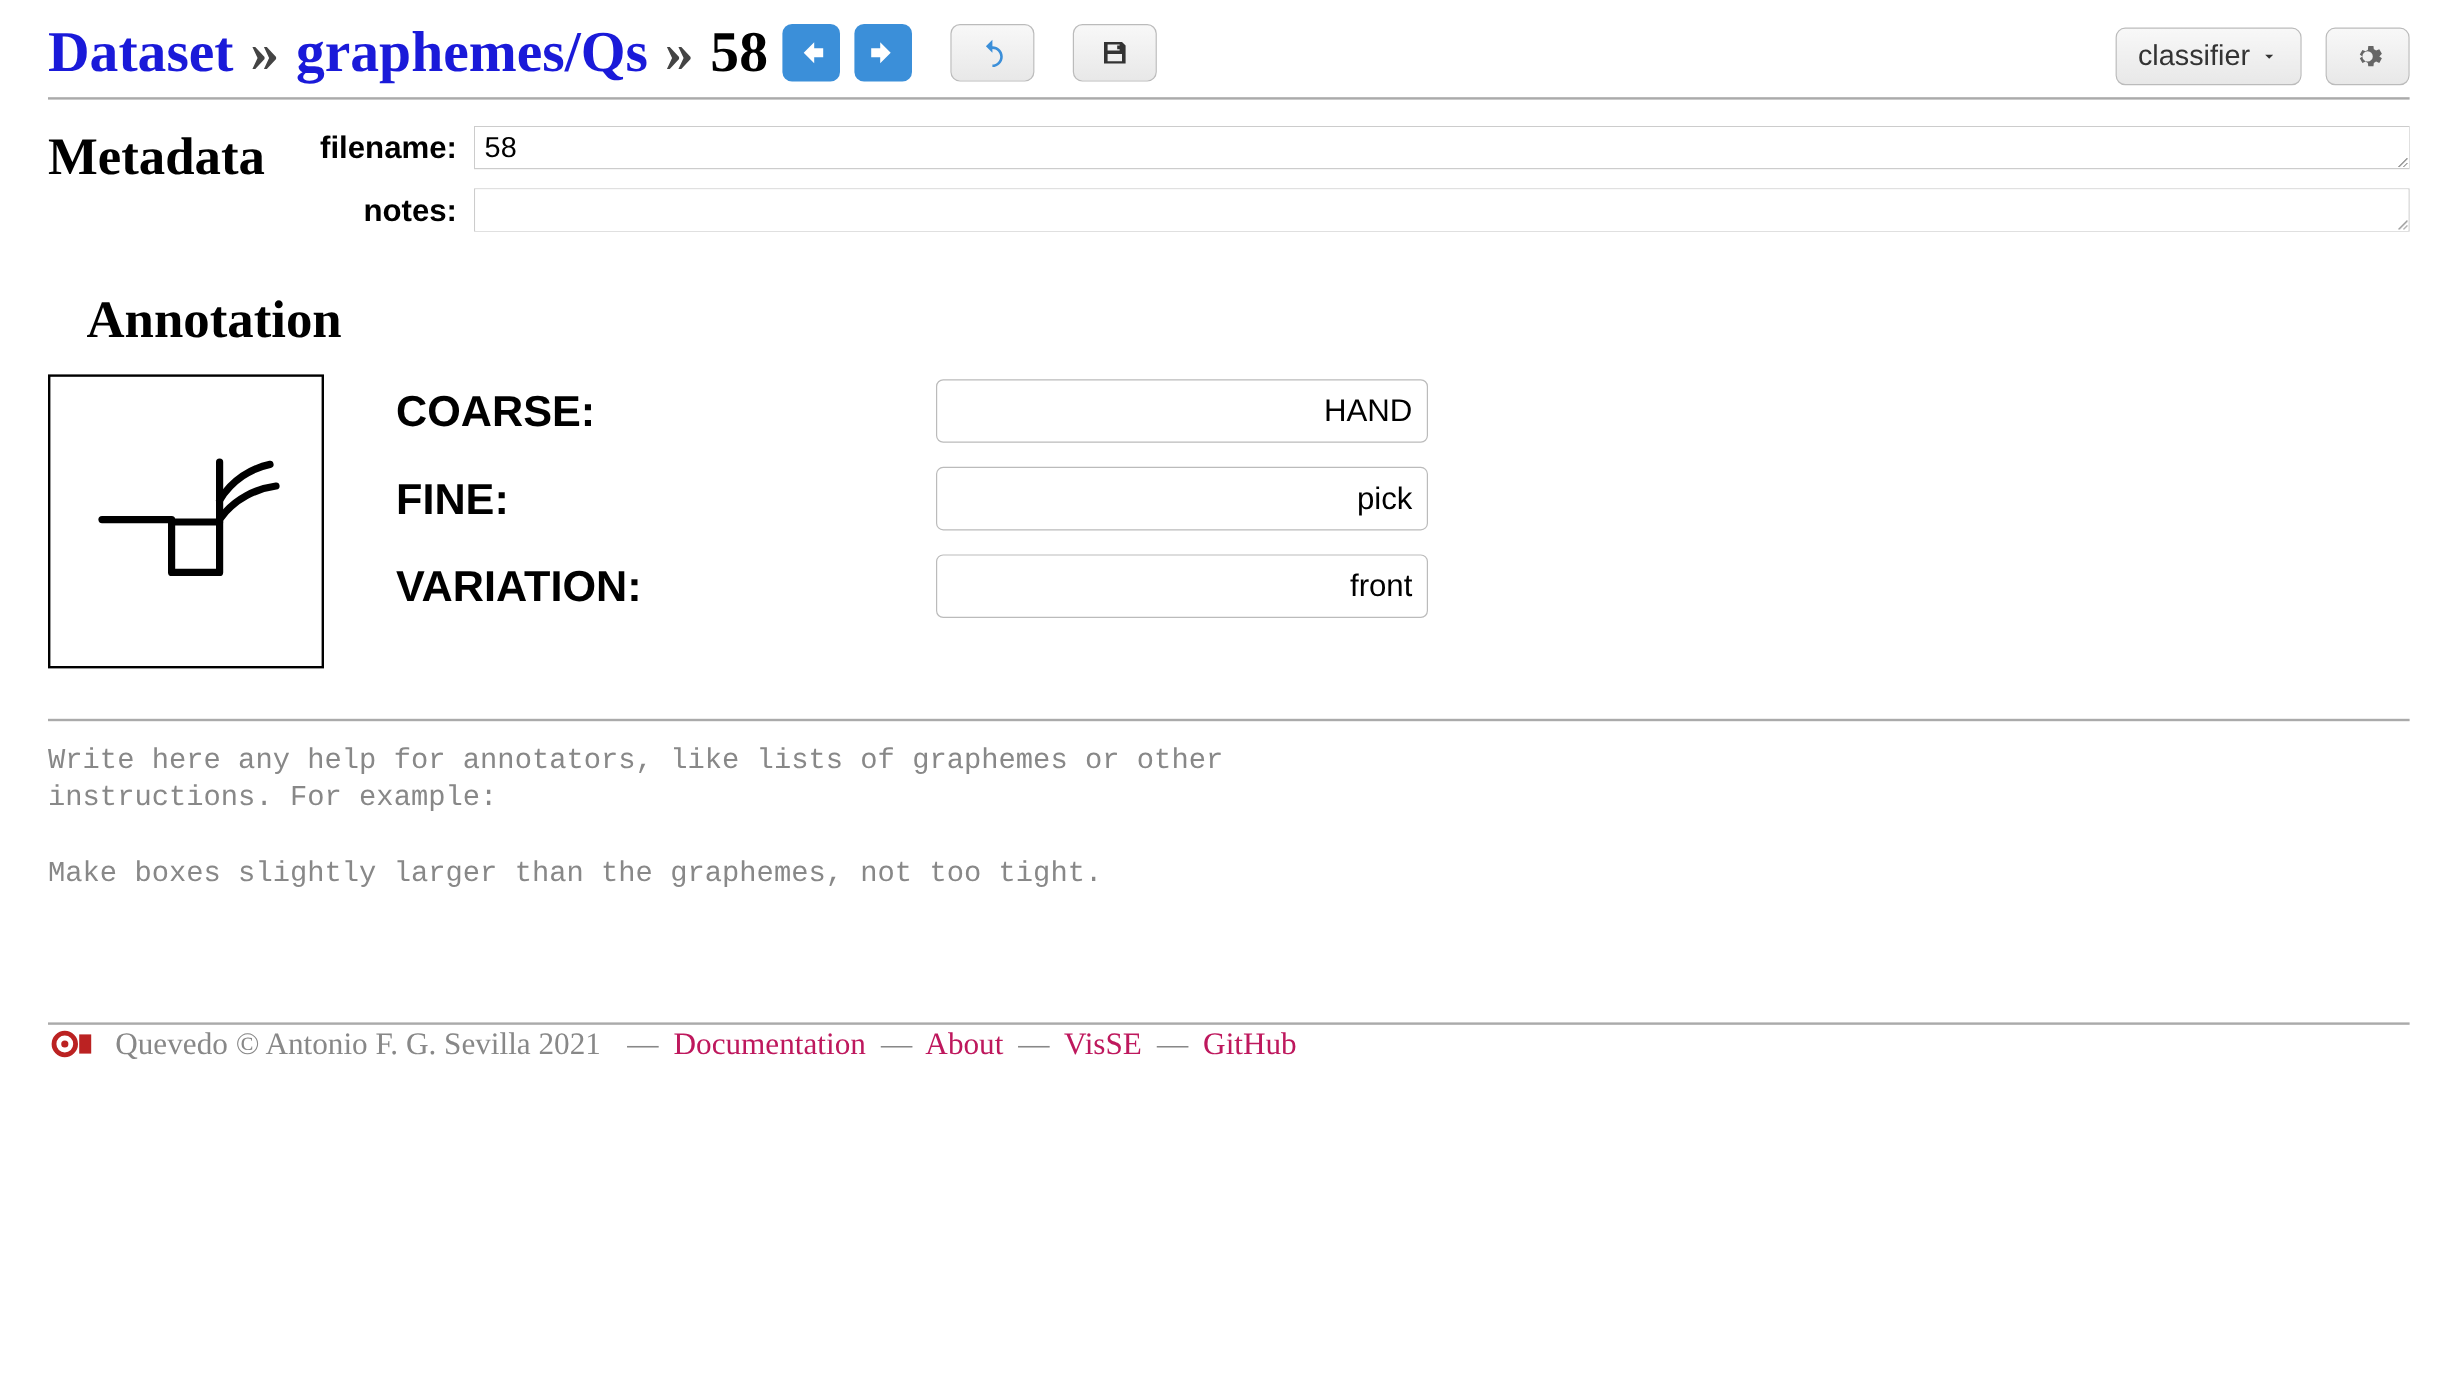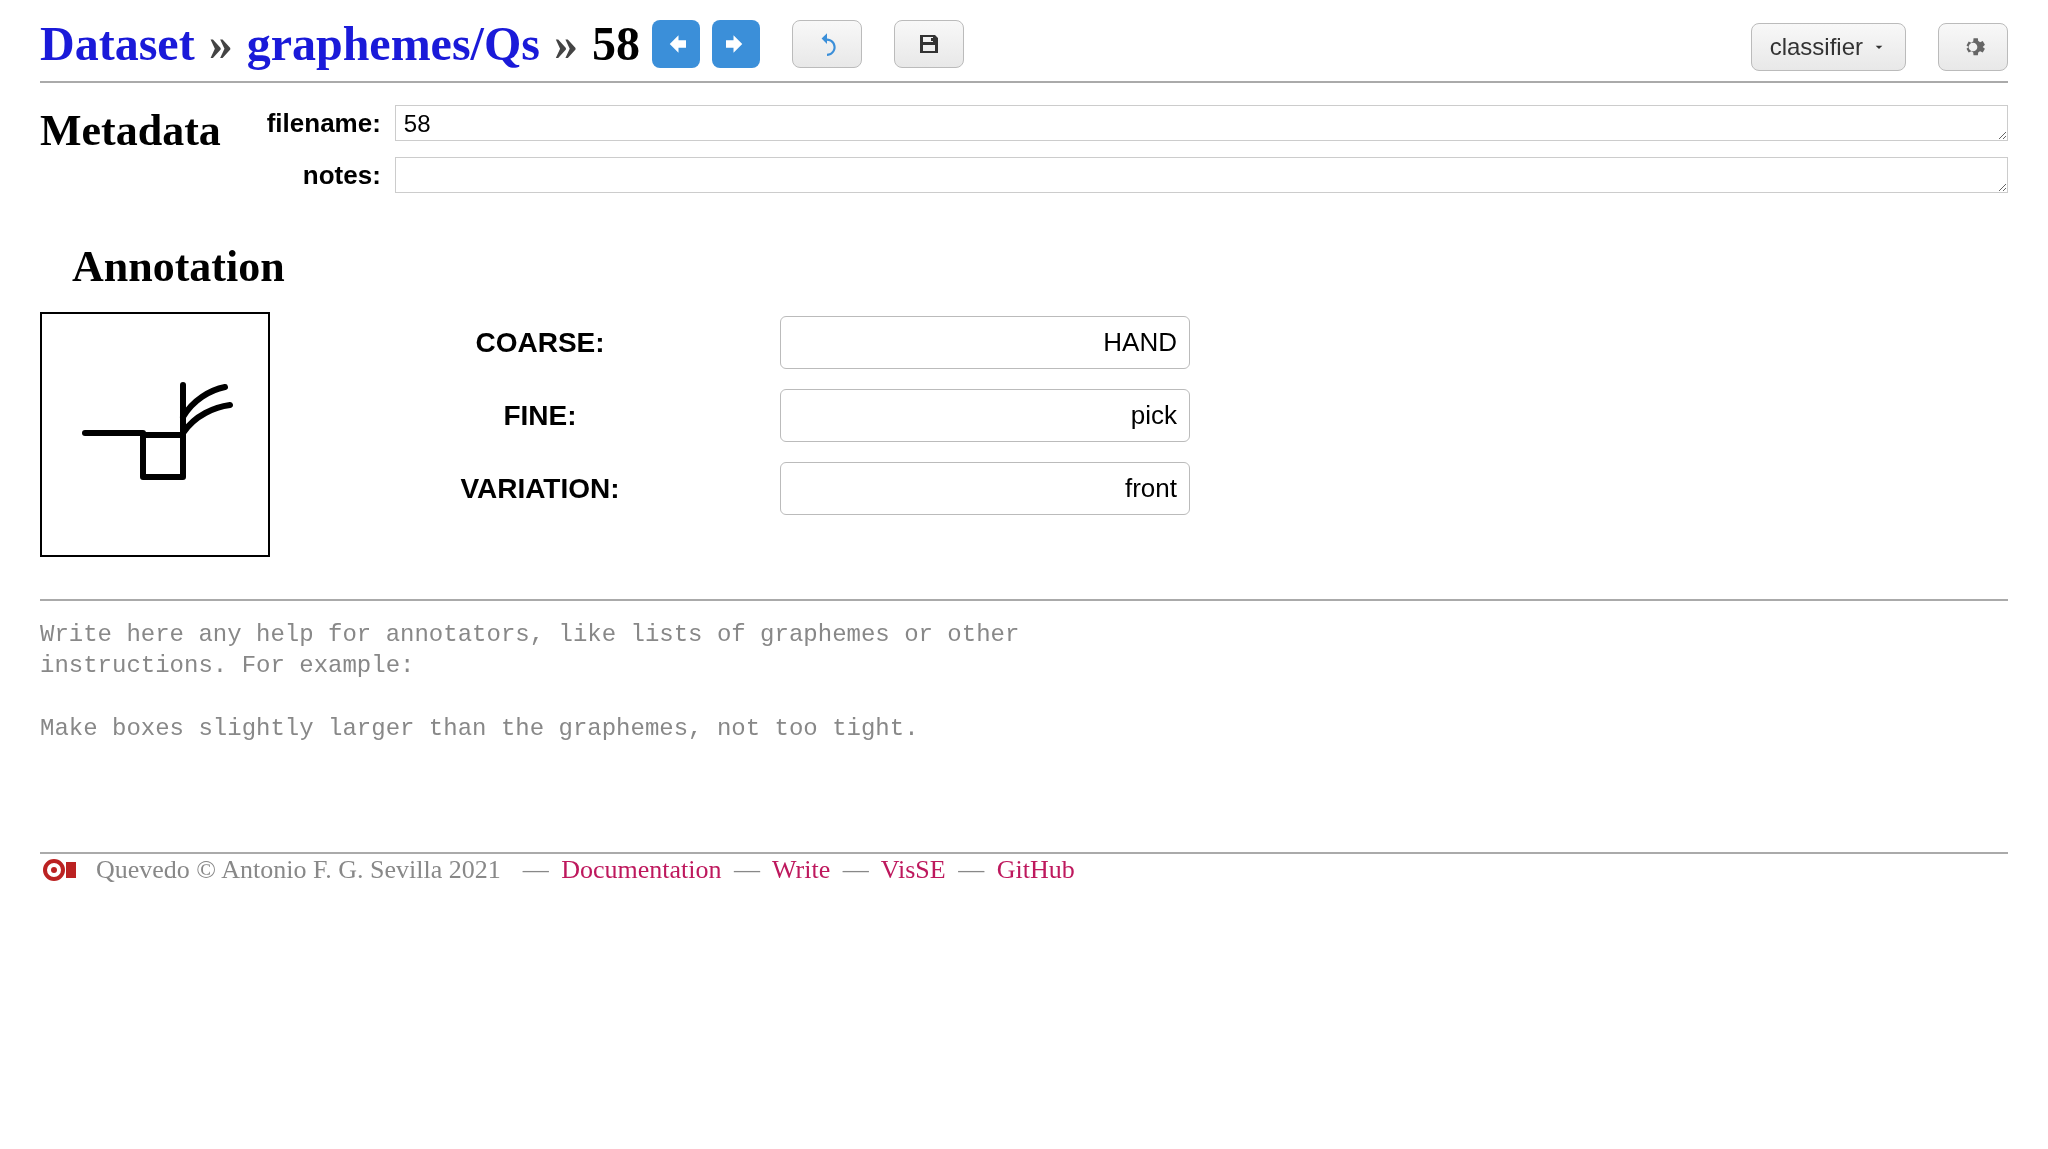--- a/index.html
+++ b/index.html
@@ -52,21 +52,21 @@
       border: 1px solid #bbb;
       display: inline-flex;
       align-items: center;
       justify-content: center;
       cursor: pointer;
       margin-left: 20px;
     }
     .header-right {
       display: flex;
       align-items: center;
-      gap: 32px;
+      gap: 20px;
       padding-left: 13px;
     }
     .classifier-btn {
       height: 48px;
       padding: 0 18px;
       border-radius: 8px;
       background: linear-gradient(#f8f8f8, #e8e8e8);
       border: 1px solid #bbb;
       font-size: 24px;
       font-family: sans-serif;
@@ -154,22 +154,22 @@
       gap: 20px;
       margin-top: 4px;
     }
     .anno-row {
       display: flex;
       align-items: center;
       gap: 30px;
     }
     .anno-row label {
       width: 420px;
-      text-align: center;
-      font-size: 28px;
+      text-align: left;
+      font-size: 36px;
       font-weight: bold;
       font-family: sans-serif;
     }
     .anno-row input {
       width: 410px;
       font-size: 26px;
       font-family: sans-serif;
       padding: 10px 12px;
       border: 1px solid #bbb;
       border-radius: 6px;
@@ -312,19 +312,19 @@
   <svg class="logo" viewBox="0 0 40 32">
     <circle cx="14" cy="16" r="9" fill="none" stroke="#b22" stroke-width="4"></circle>
     <circle cx="14" cy="16" r="3" fill="#b22"></circle>
     <rect x="26" y="8" width="10" height="16" fill="#b22"></rect>
   </svg>
   <span>Quevedo © Antonio F. G. Sevilla 2021</span>
   <span class="footer-links">
     <span class="dash">—</span>
     <a href="#">Documentation</a>
     <span class="dash">—</span>
-    <a href="#">Write</a>
+    <a href="#">About</a>
     <span class="dash">—</span>
     <a href="#">VisSE</a>
     <span class="dash">—</span>
     <a href="#">GitHub</a>
   </span>
 </div>
 
 </body></html>

